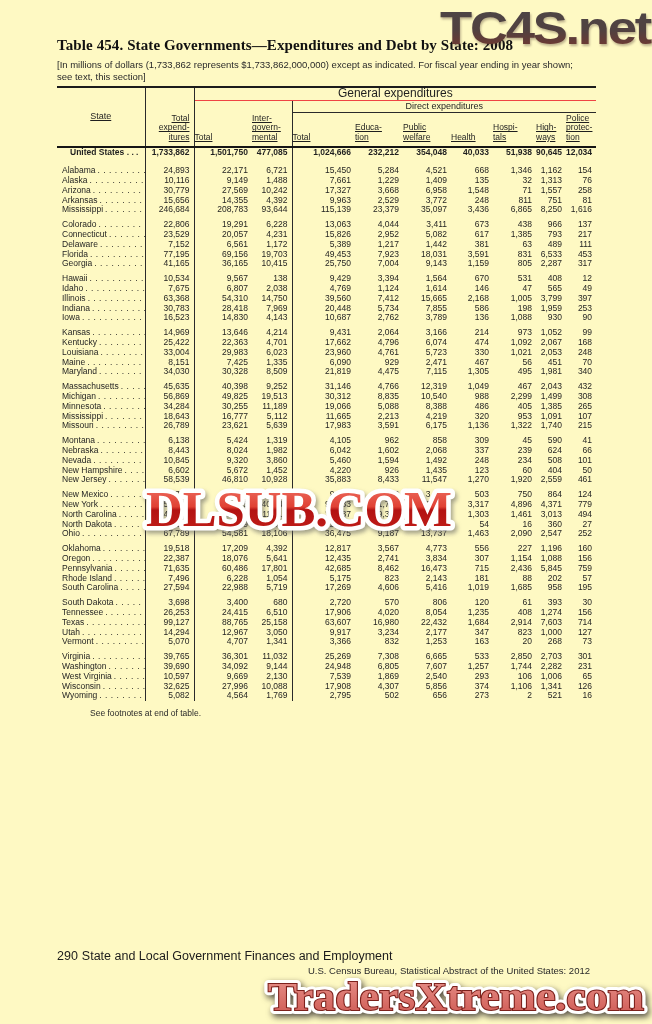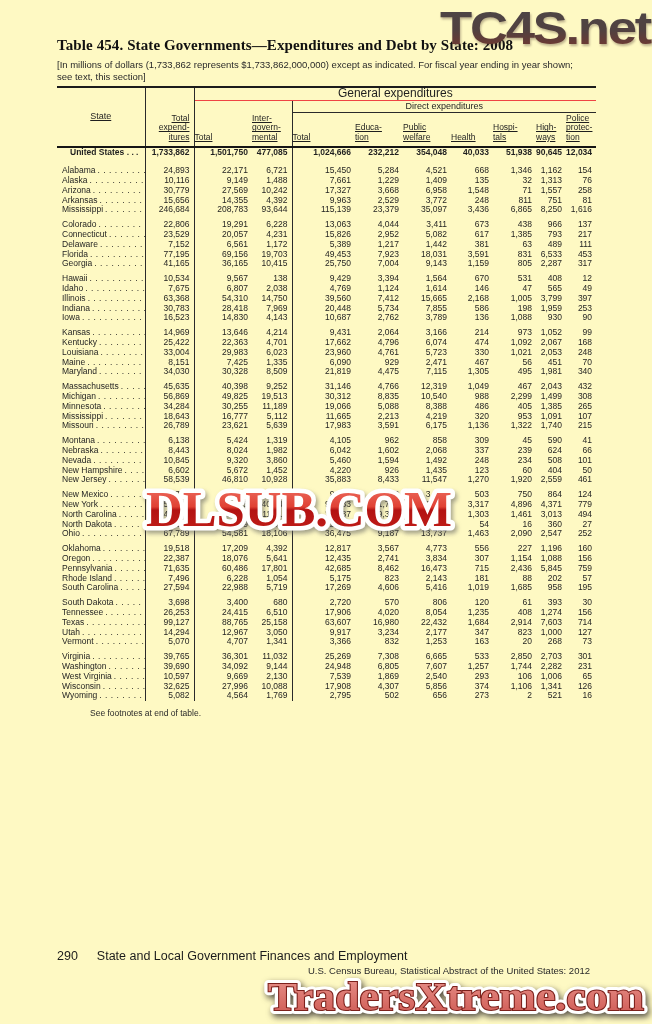--- a/index.html
+++ b/index.html
@@ -27,21 +27,21 @@
   tbody td.st{text-align:left;}
   tr.us td{font-weight:bold;padding-bottom:4px;}
   tr.us td.st{padding-left:13px;}
   .stflex{display:flex;overflow:hidden;padding-left:5px;}
   .stflex .nm{white-space:nowrap;}
   .stflex .dots{flex:1;white-space:nowrap;overflow:hidden;margin-left:2px;letter-spacing:.5px;}
   tr.sp td{height:5px;}
   .footnote{position:absolute;left:90px;top:708px;font-size:8.5px;color:#2a2a2a;}
   
   .pgline{position:absolute;left:57px;top:949px;font-size:12.5px;color:#1b1b1b;}
-  .pgline .num{margin-right:19px;}
+  .pgline .num{margin-right:4px;}
   .srcline{position:absolute;left:57px;top:965px;width:533px;text-align:right;font-size:9.5px;color:#2a2a2a;}
   
   .wm{position:absolute;pointer-events:none;}
   .wm-top{left:436px;top:0px;}
   .wm-mid{left:136px;top:473px;}
   .wm-bot{left:260px;top:972px;}
 </style>
 </head>
 <body>
 

